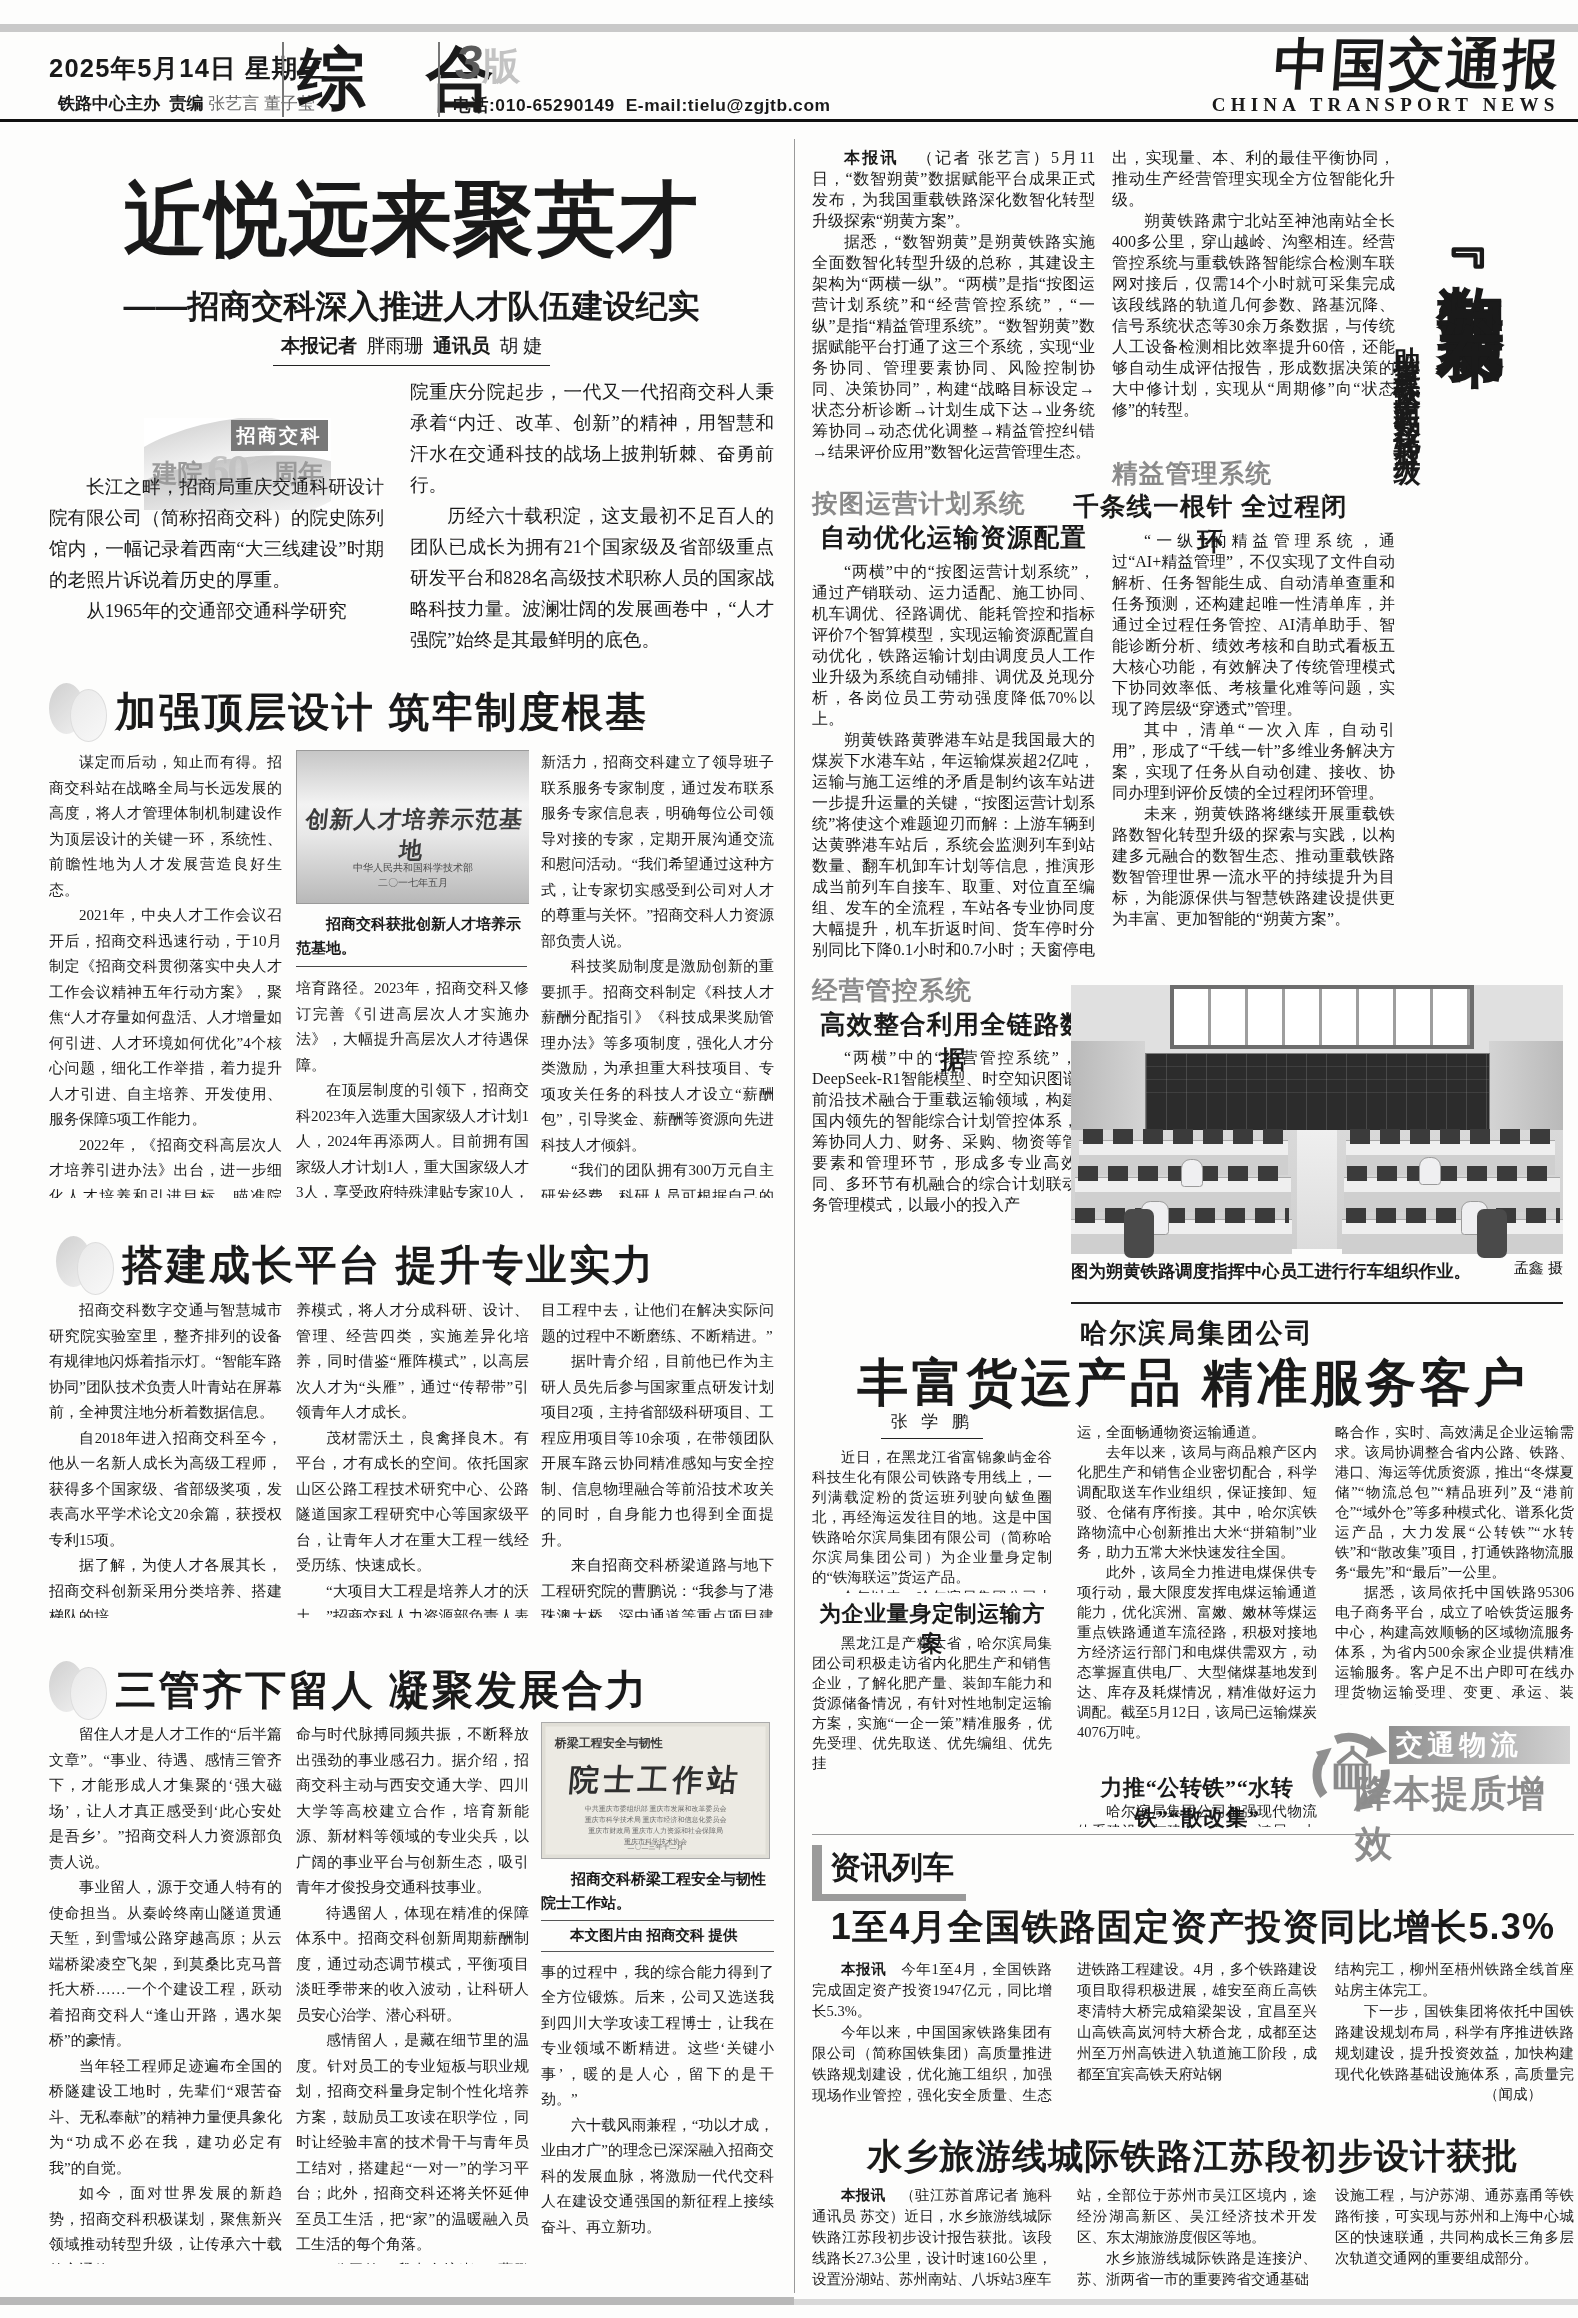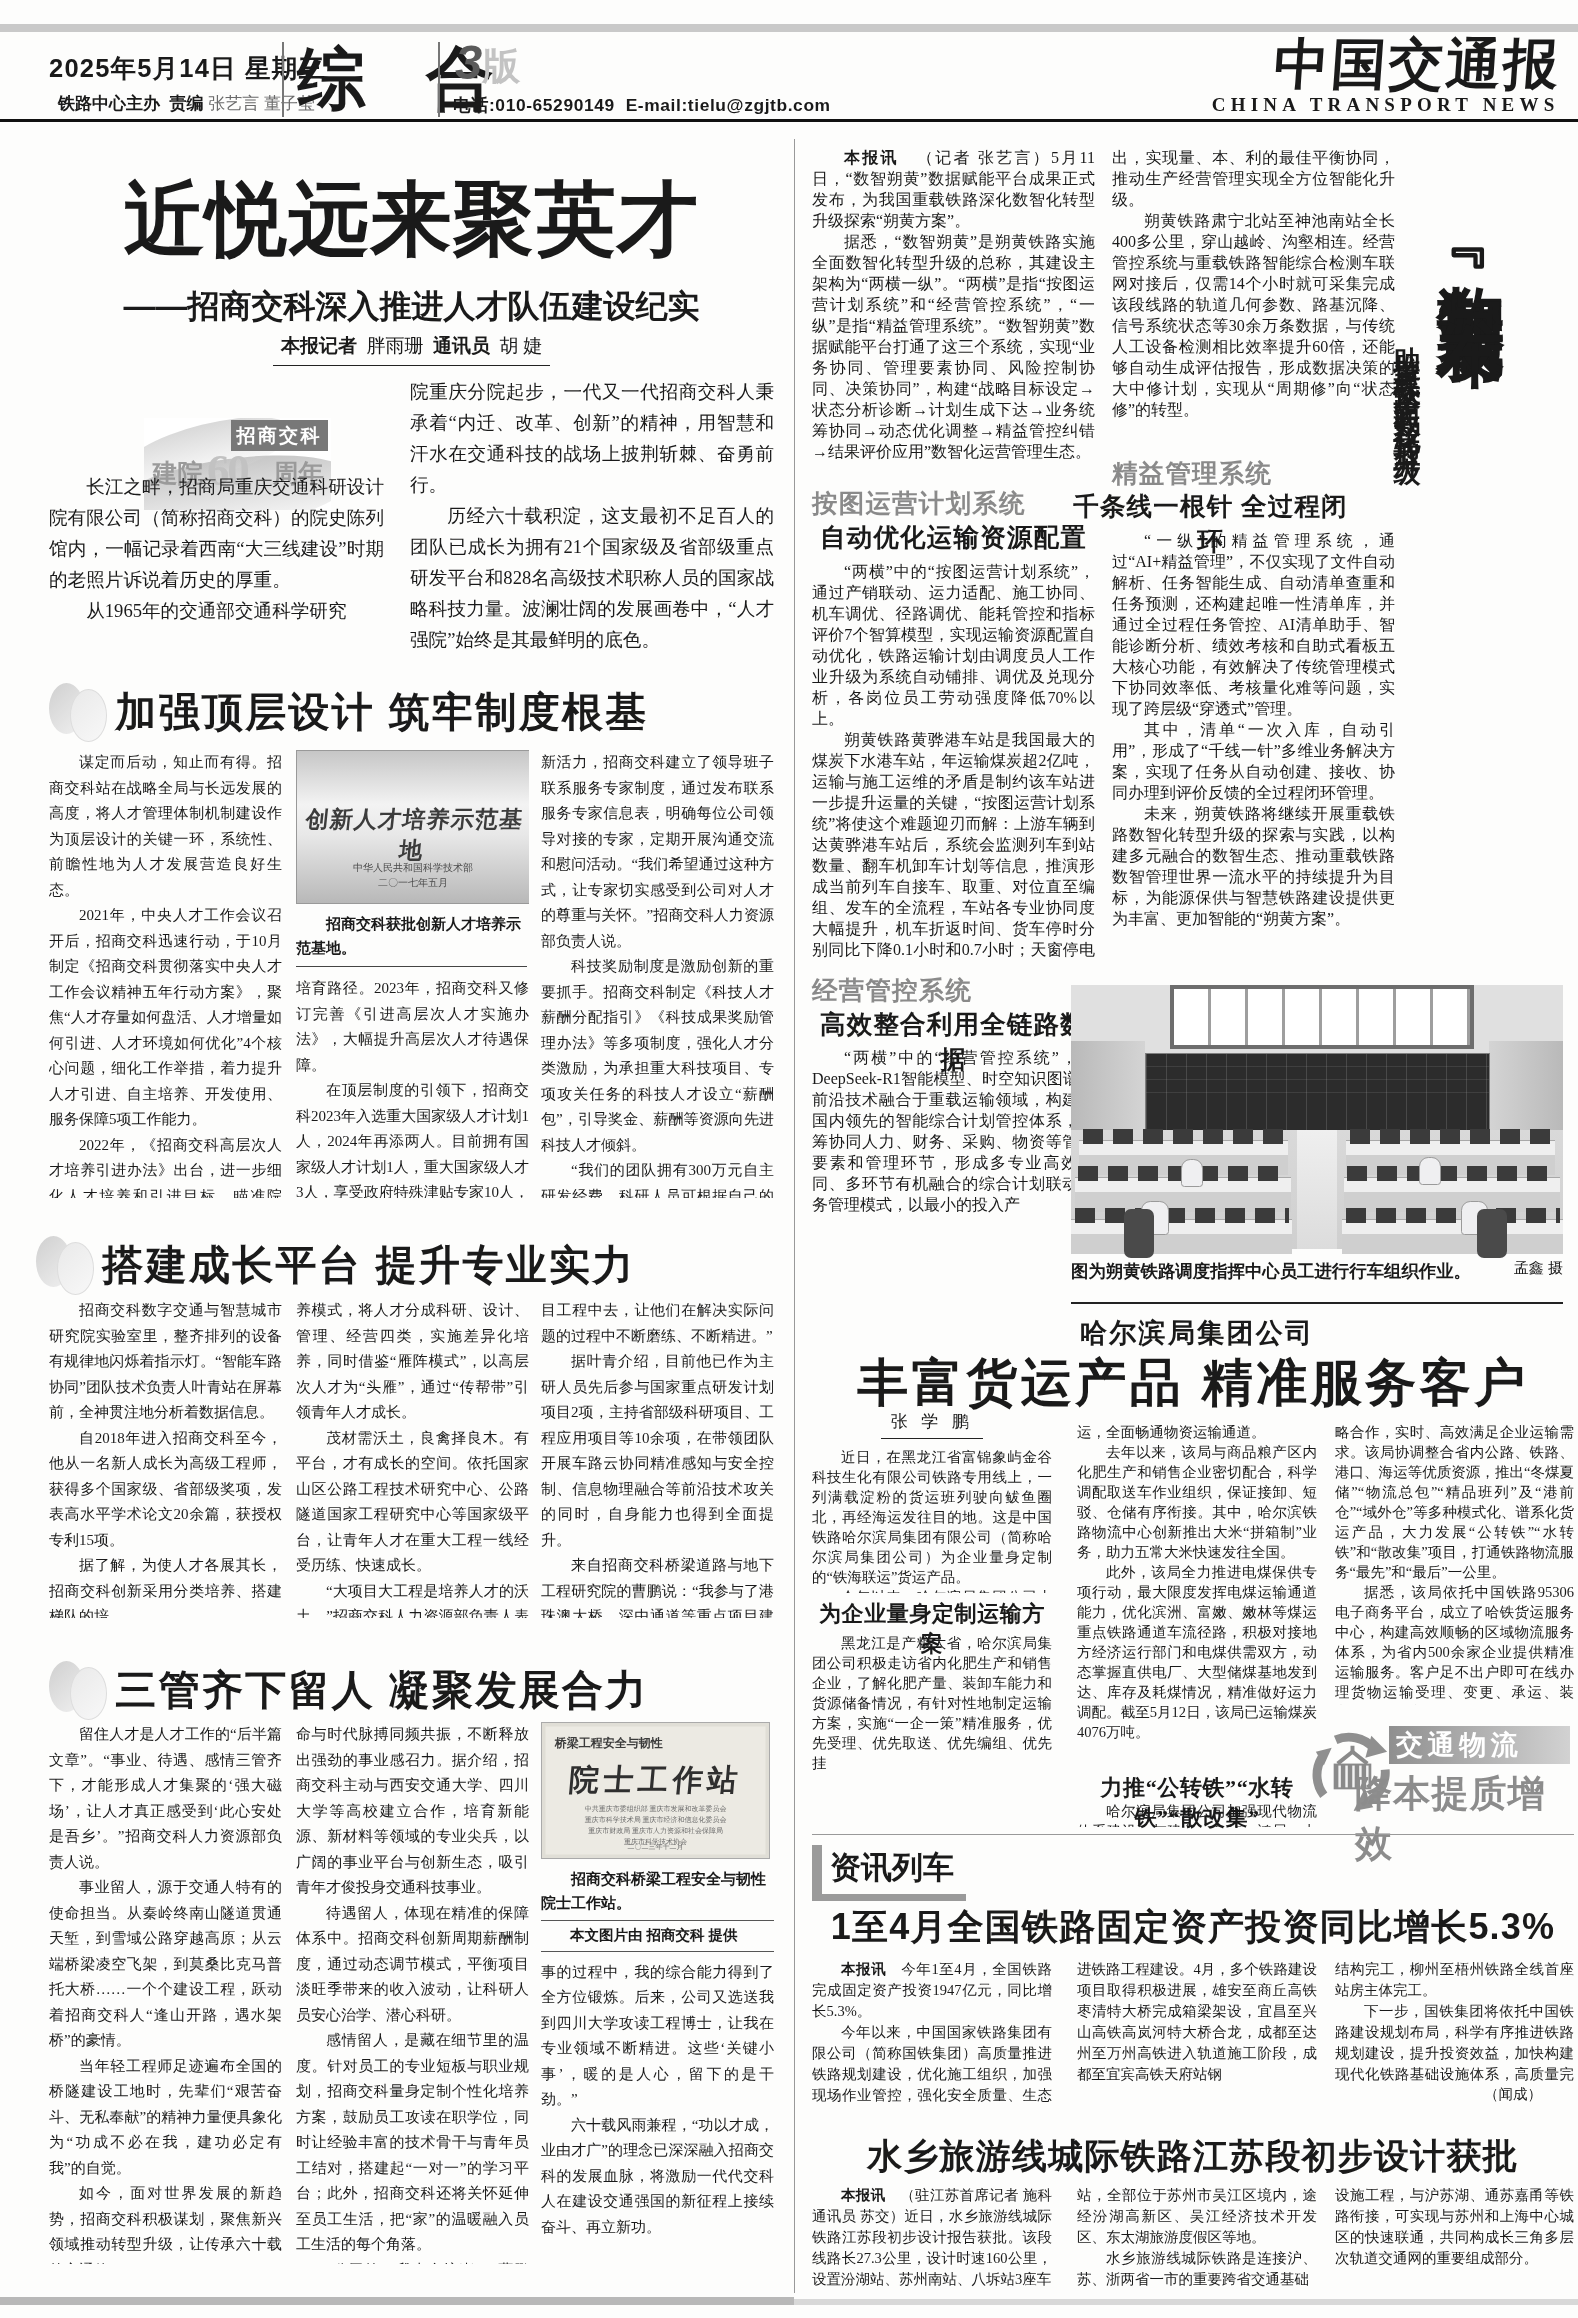--- a/index.html
+++ b/index.html
@@ -169,21 +169,21 @@
           <p class="noind">培育路径。2023年，招商交科又修订完善《引进高层次人才实施办法》，大幅提升高层次人才待遇保障。</p>
           <p>在顶层制度的引领下，招商交科2023年入选重大国家级人才计划1人，2024年再添两人。目前拥有国家级人才计划1人，重大国家级人才3人，享受政府特殊津贴专家10人，3人入选国家级青年人才托举工程，人才引育成效显著。</p>
         </div>
     </div>
     <div class="abs fcols cols clip" style="left:541px;top:750px;width:233px;height:448px;">
         <p class="noind">新活力，招商交科建立了领导班子联系服务专家制度，通过发布联系服务专家信息表，明确每位公司领导对接的专家，定期开展沟通交流和慰问活动。“我们希望通过这种方式，让专家切实感受到公司对人才的尊重与关怀。”招商交科人力资源部负责人说。</p>
         <p>科技奖励制度是激励创新的重要抓手。招商交科制定《科技人才薪酬分配指引》《科技成果奖励管理办法》等多项制度，强化人才分类激励，为承担重大科技项目、专项攻关任务的科技人才设立“薪酬包”，引导奖金、薪酬等资源向先进科技人才倾斜。</p>
         <p>“我们的团队拥有300万元自主研发经费，科研人员可根据自己的兴趣和需要，自主选择研究方向。”据招商交科公路隧道国家工程研究中心专家李科介绍，在优越的政策环境下，该中心瞄准水中悬浮隧道这一世界前沿科技领域开展基础理论和关键技术研究，为我国在此方面保持国际领先地位作出突出贡献。</p>
       </div>
 
-    <div class="abs" style="left:36px;top:1236px;">
+    <div class="abs" style="left:56px;top:1236px;">
       <span class="orn" style="display:inline-block;vertical-align:middle;"><i class="a"></i><i class="b"></i></span>
       <span class="sec-head" style="vertical-align:middle;">搭建成长平台  提升专业实力</span>
     </div>
     <div class="abs fcols cols clip" style="left:49px;top:1298px;width:233px;height:320px;">
         <p>招商交科数字交通与智慧城市研究院实验室里，整齐排列的设备有规律地闪烁着指示灯。“智能车路协同”团队技术负责人叶青站在屏幕前，全神贯注地分析着数据信息。</p>
         <p>自2018年进入招商交科至今，他从一名新人成长为高级工程师，获得多个国家级、省部级奖项，发表高水平学术论文20余篇，获授权专利15项。</p>
         <p>据了解，为使人才各展其长，招商交科创新采用分类培养、搭建梯队的培</p>
       </div>
     <div class="abs fcols cols clip" style="left:296px;top:1298px;width:233px;height:320px;">
         <p class="noind">养模式，将人才分成科研、设计、管理、经营四类，实施差异化培养，同时借鉴“雁阵模式”，以高层次人才为“头雁”，通过“传帮带”引领青年人才成长。</p>

